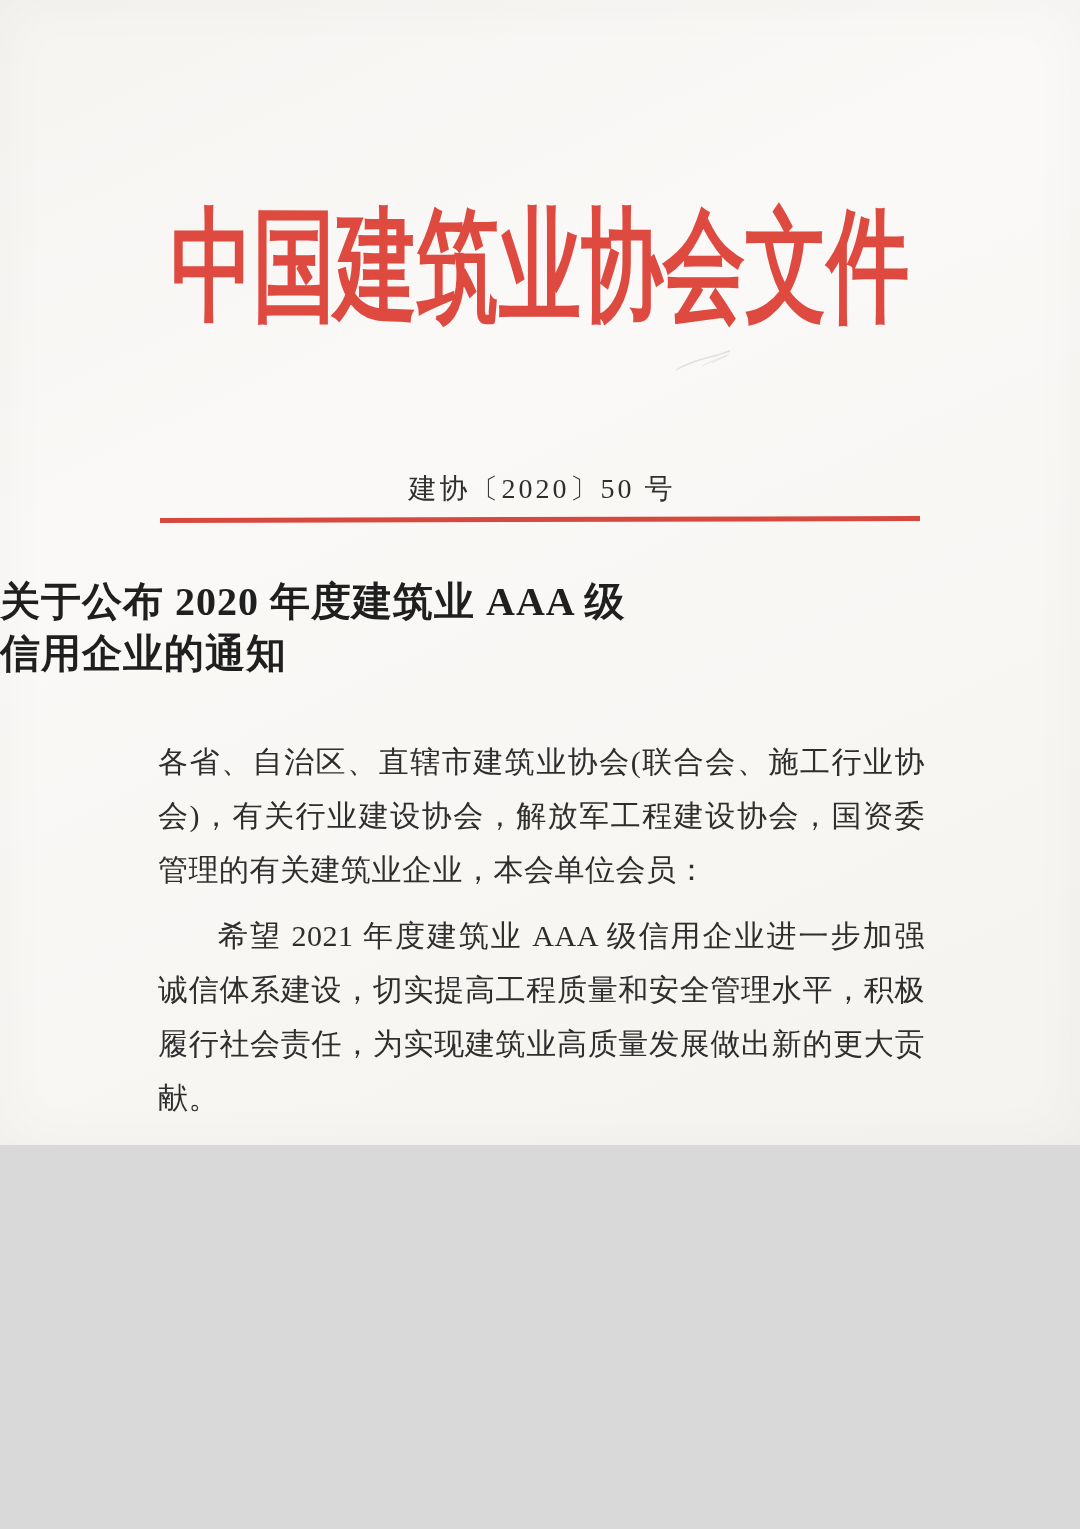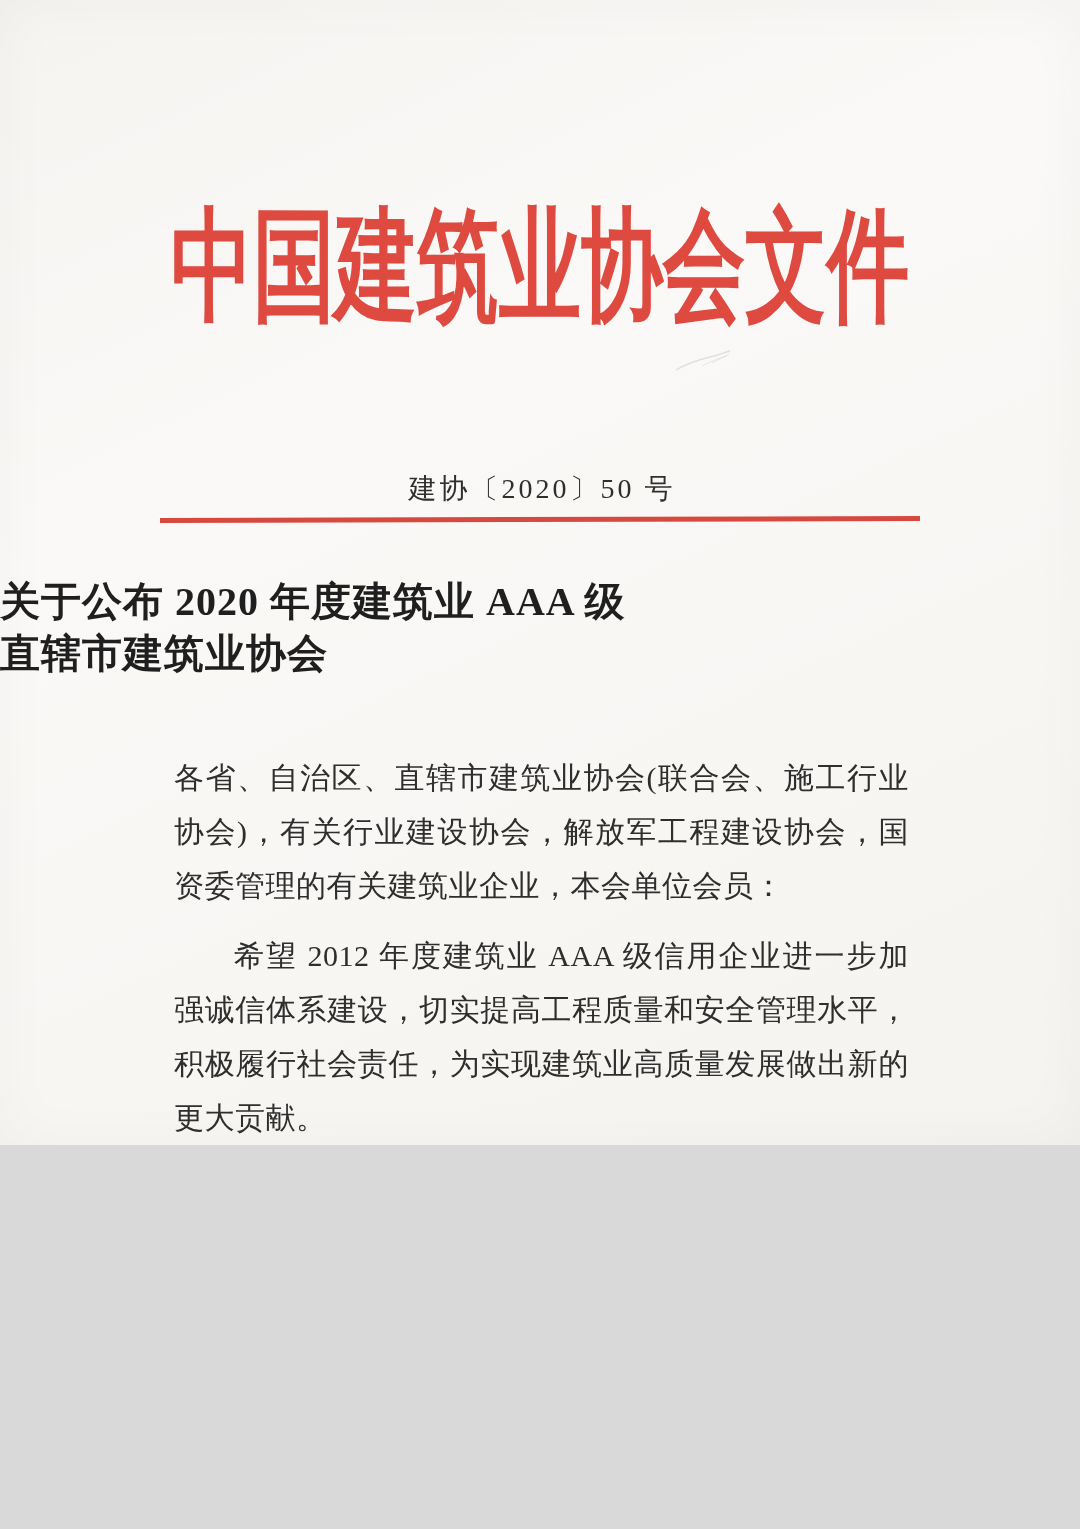--- a/index.html
+++ b/index.html
@@ -75,21 +75,21 @@
     top: 735px;
     left: 158px;
     width: 767px;
     font-size: 30px;
     line-height: 54px;
     text-align: justify;
     color: var(--ink, #2e2e2e);
     letter-spacing: 0.5px;
   }
   .para {
-    margin: 16px;
+    margin: 0;
     text-indent: 2em;
   }
   .para.flush {
     text-indent: 0;
   }
   .para + .para {
     margin-top: 12px;
   }
   .page-number {
     position: absolute;
@@ -113,23 +113,23 @@
     <path d="M30 18 C 38 14, 47 10, 55 8" fill="none" stroke="#a8a8a8" stroke-width="1" opacity="0.5"></path>
     <path d="M40 15 C 45 12, 52 9, 57 6" fill="none" stroke="#8f8f8f" stroke-width="0.8" opacity="0.5"></path>
   </svg>
 
   <div class="doc-number">建协〔2020〕50 号</div>
 
   <div class="red-rule"></div>
 
   <div class="notice-title">
     <div>关于公布 2020 年度建筑业 AAA 级</div>
-    <div>直辖市建筑业协会</div>
+    <div>信用企业的通知</div>
   </div>
 
   <div class="body-text">
     <p class="para flush">各省、自治区、直辖市建筑业协会(联合会、施工行业协会)，有关行业建设协会，解放军工程建设协会，国资委管理的有关建筑业企业，本会单位会员：</p>
-    <p class="para">希望 2012 年度建筑业 AAA 级信用企业进一步加强诚信体系建设，切实提高工程质量和安全管理水平，积极履行社会责任，为实现建筑业高质量发展做出新的更大贡献。</p>
+    <p class="para">希望 2021 年度建筑业 AAA 级信用企业进一步加强诚信体系建设，切实提高工程质量和安全管理水平，积极履行社会责任，为实现建筑业高质量发展做出新的更大贡献。</p>
   </div>
 
   <div class="page-number">1</div>
 
 </div>
 
 </body></html>

